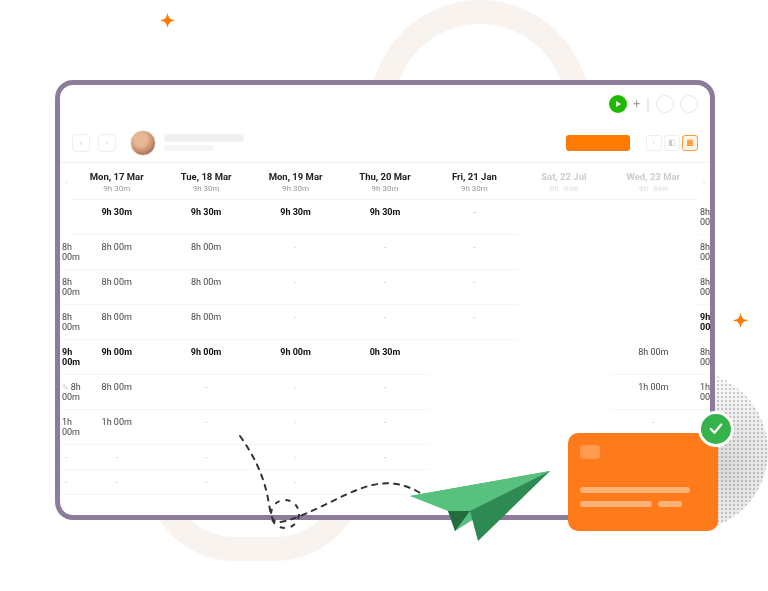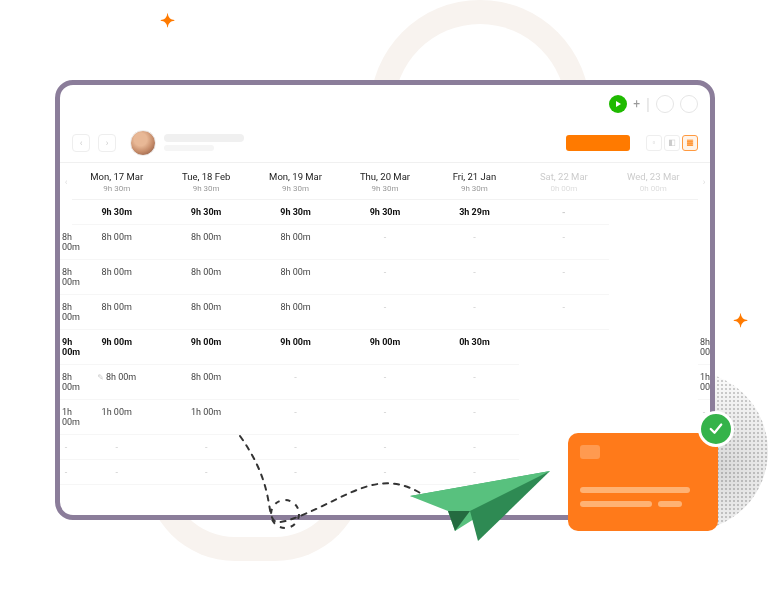--- a/index.html
+++ b/index.html
@@ -119,24 +119,24 @@
     color: #222;
   }
   .edge {
     display:flex;align-items:center;justify-content:center;color:#ddd;font-size:9px;
   }
   .head {
     text-align: center;
     padding: 8px 2px 6px;
     border-bottom: 1px solid #f2f2f2;
   }
-  .head .day { font-weight: 400; font-size: 9.5px; }
+  .head .day { font-weight: 700; font-size: 9.5px; }
   .head .tot { font-size: 8px; color:#999; margin-top:2px; }
   .head.off .day { color:#ccc; }
-  .head.off .tot { color:#ddd; }
+  .head.off .tot { color:#ddd;font-family:Liberation Mono, monospace; }
 
   .cell {
     text-align: center;
     padding: 7px 2px;
     border-bottom: 1px solid #f6f6f6;
     font-size: 9px;
     color:#444;
   }
   .cell.bold { font-weight: 700; color:#111; }
   .cell.dash { color:#ccc; }
@@ -220,50 +220,49 @@
     </div>
   </div>
 
   <div class="grid" id="grid">
       <div class="edge">‹</div>
       <div class="head">
         <div class="day">Mon, 17 Mar</div>
         <div class="tot">9h 30m</div>
       </div>
       <div class="head">
-        <div class="day">Tue, 18 Feb</div>
+        <div class="day">Tue, 18 Mar</div>
         <div class="tot">9h 30m</div>
       </div>
       <div class="head">
         <div class="day">Mon, 19 Mar</div>
         <div class="tot">9h 30m</div>
       </div>
       <div class="head">
         <div class="day">Thu, 20 Mar</div>
         <div class="tot">9h 30m</div>
       </div>
       <div class="head">
         <div class="day">Fri, 21 Jan</div>
         <div class="tot">9h 30m</div>
       </div>
       <div class="head off">
-        <div class="day">Sat, 22 Mar</div>
+        <div class="day">Sat, 22 Jul</div>
         <div class="tot">0h 00m</div>
       </div>
       <div class="head off">
         <div class="day">Wed, 23 Mar</div>
         <div class="tot">0h 00m</div>
       </div>
       <div class="edge">›</div>
       <div class="edge"></div>
       <div class="cell bold">9h 30m</div>
       <div class="cell bold">9h 30m</div>
       <div class="cell bold">9h 30m</div>
       <div class="cell bold">9h 30m</div>
-      <div class="cell bold">3h 29m</div>
       <div class="cell bold dash">-</div>
       <div class="edge"></div>
       <div class="edge"></div>
       <div class="cell">8h 00m</div>
       <div class="cell">8h 00m</div>
       <div class="cell">8h 00m</div>
       <div class="cell">8h 00m</div>
       <div class="cell dash">-</div>
       <div class="cell dash">-</div>
       <div class="cell dash">-</div>

